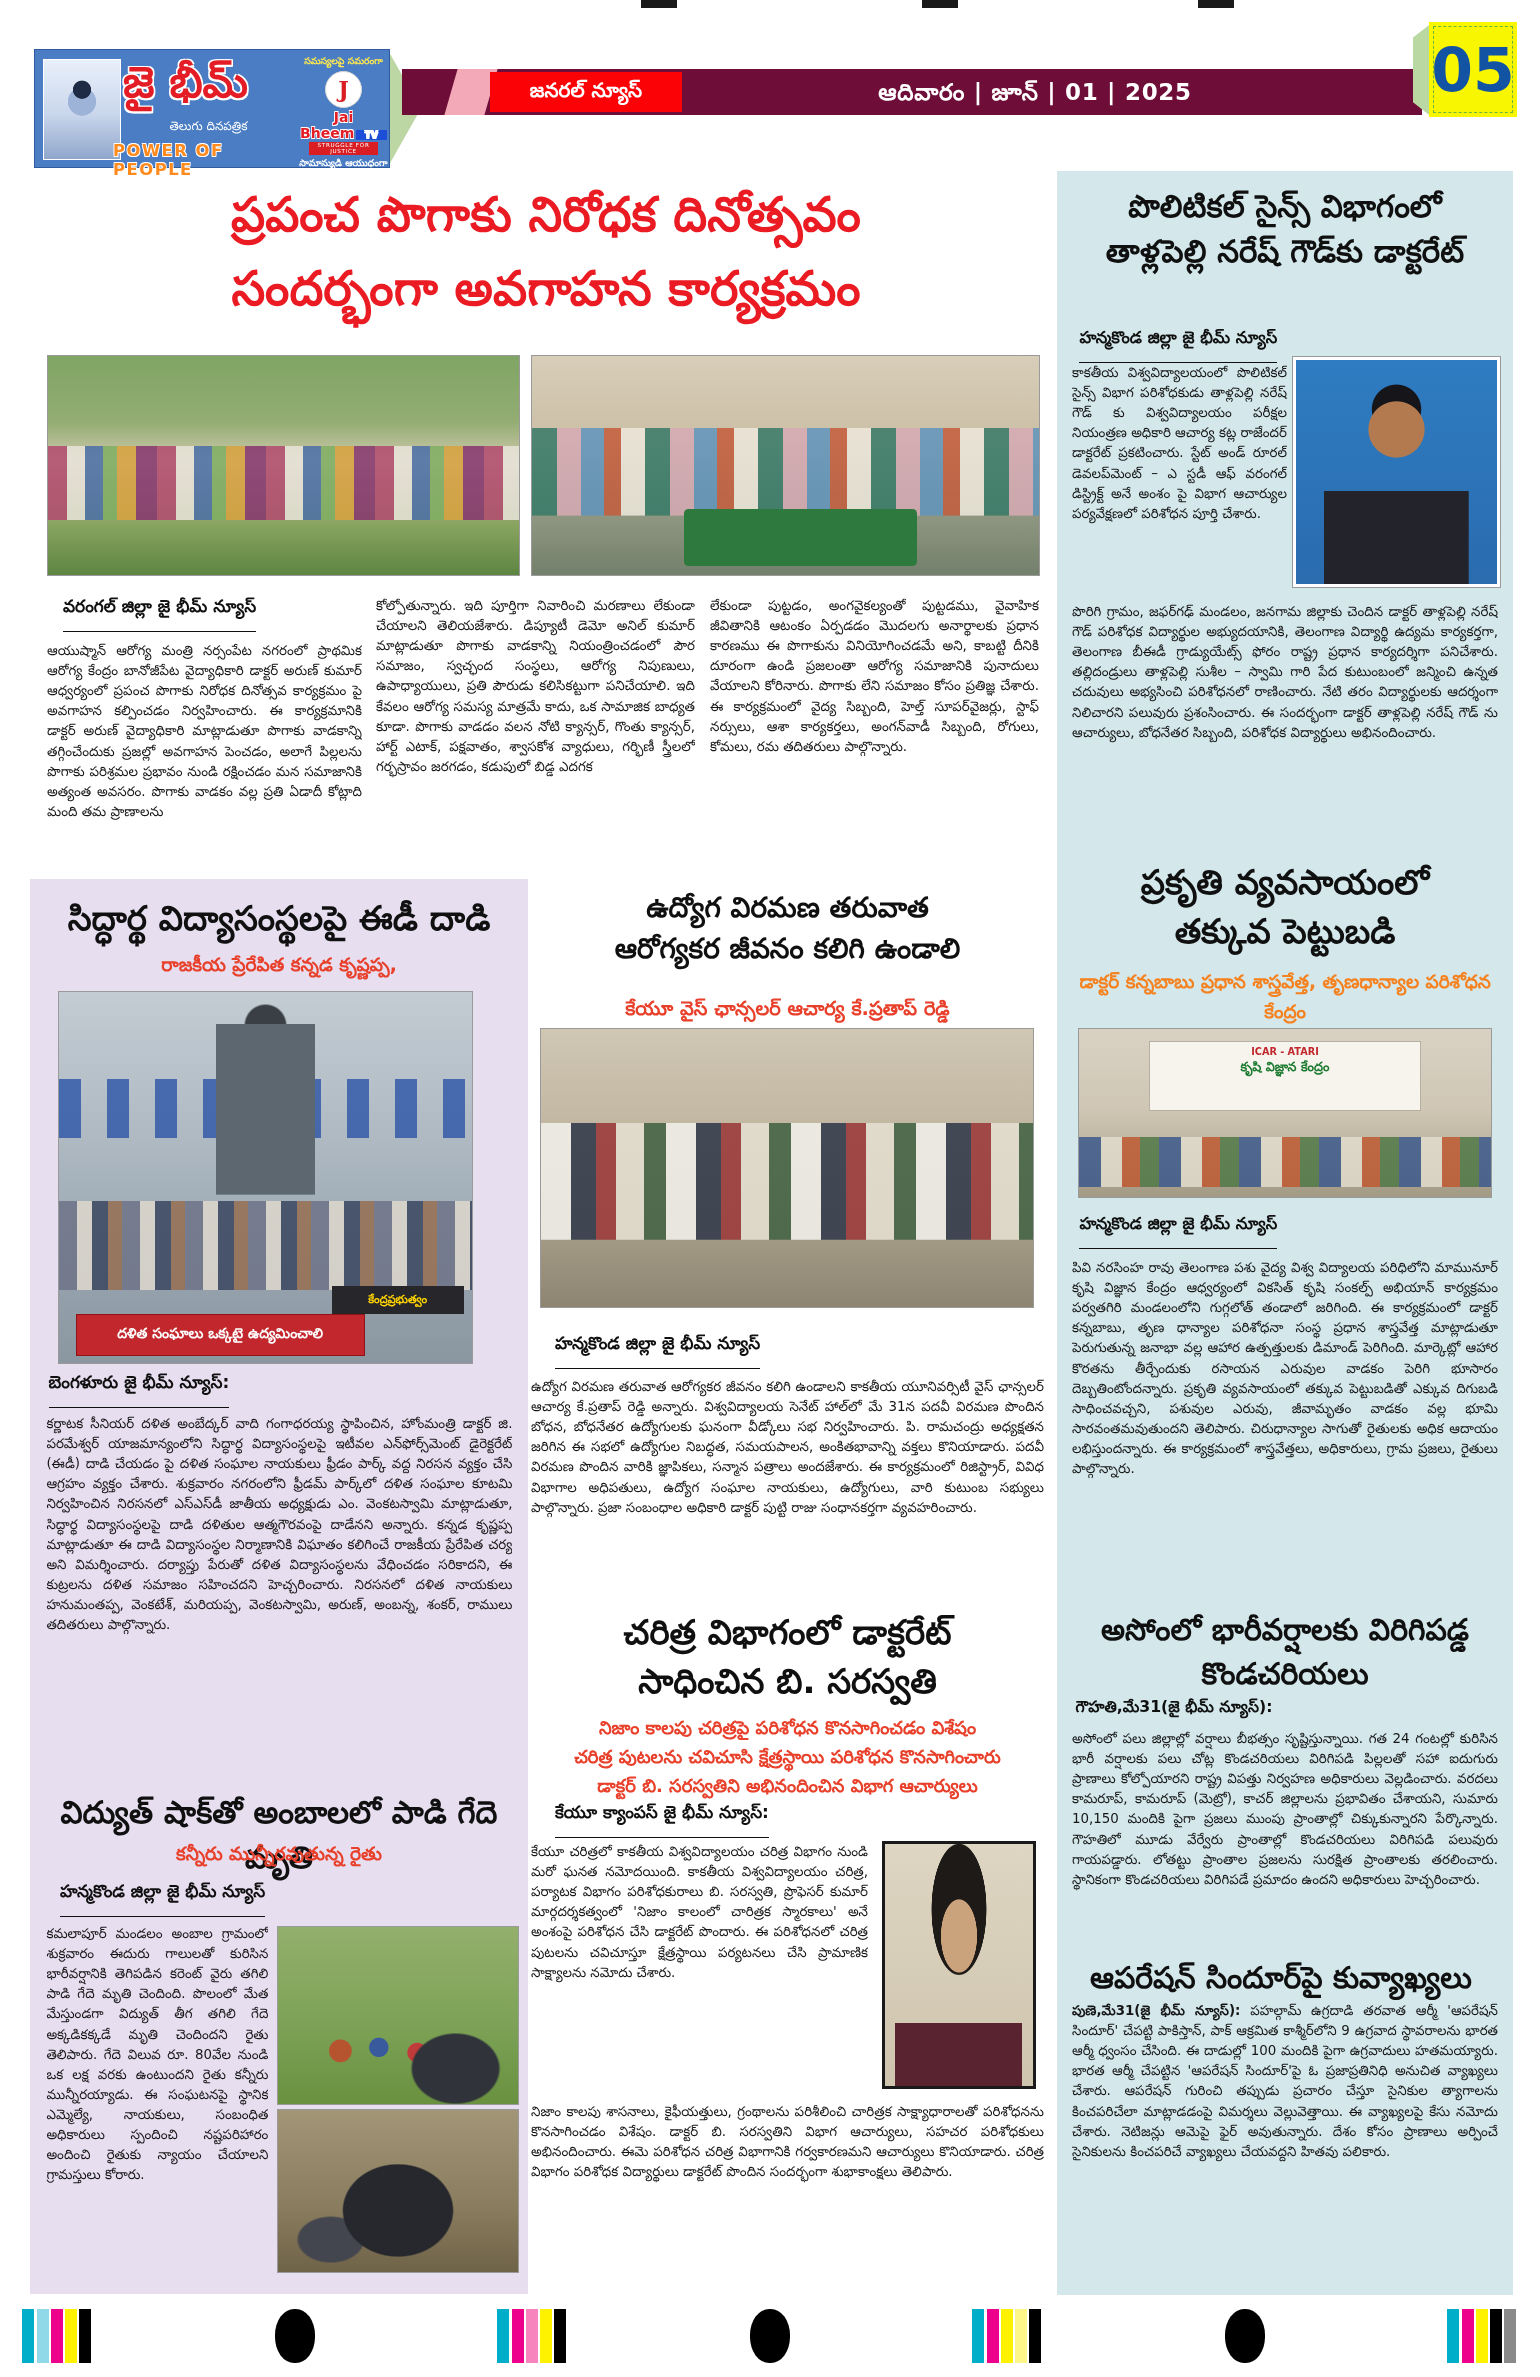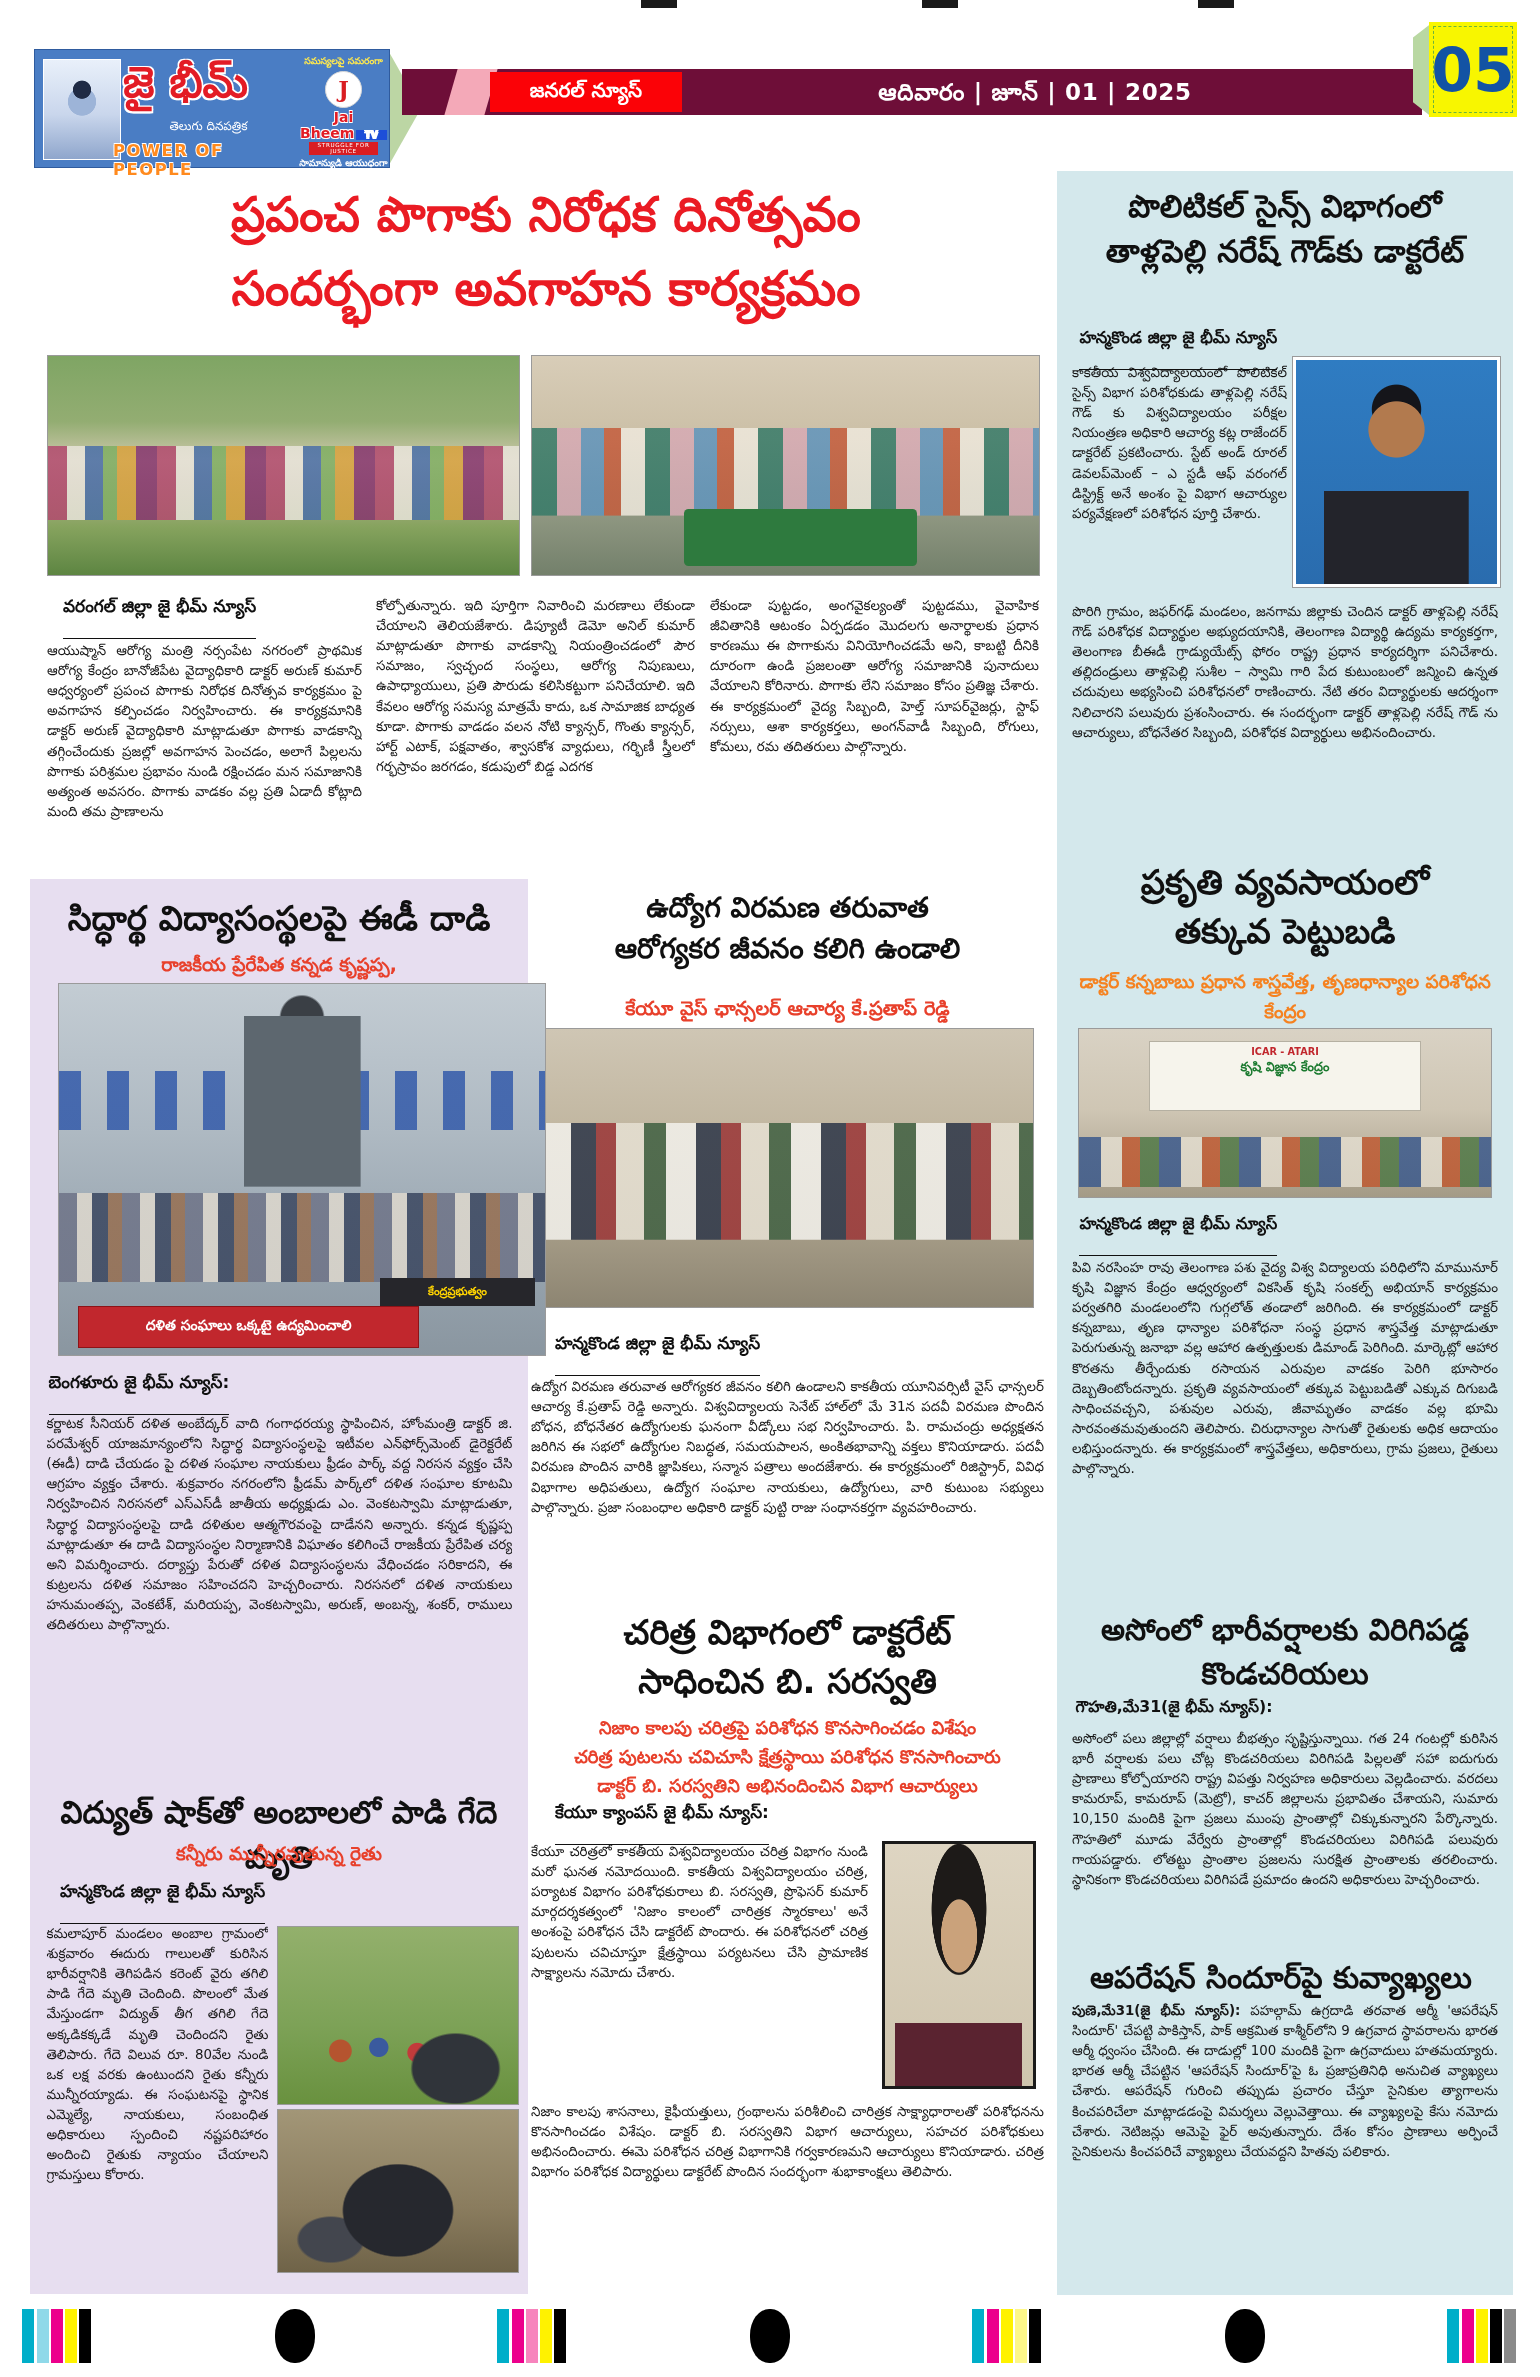--- a/index.html
+++ b/index.html
@@ -50,21 +50,21 @@
   
   .lead-head{left:45px;top:177px;width:1002px;text-align:center;color:#ea1b23;font-weight:800;font-size:48px;line-height:1.55}
   .photo{position:absolute;border:0.7px solid #9a9a9a}
   .ph-lead1{background:
       repeating-linear-gradient(90deg,rgba(178,74,110,.85) 0 19.4px,rgba(232,228,218,.85) 19.4px 37px,rgba(74,111,168,.85) 37px 55px,rgba(127,174,98,.85) 55px 69px,rgba(216,162,62,.85) 69px 88px,rgba(134,53,110,.85) 88px 109px) 0 62%/100% 34% no-repeat,
       linear-gradient(180deg,#7fa564 0%,#93ad72 30%,#cfc9ad 48%,#b9b295 58%,#86a35e 78%,#5d8542 100%)}
   .ph-lead2{background:
       repeating-linear-gradient(90deg,rgba(54,122,104,.85) 0 25px,rgba(214,170,180,.85) 25px 49px,rgba(96,148,188,.85) 49px 72px,rgba(196,92,60,.85) 72px 89px,rgba(238,232,220,.85) 89px 113px) 0 55%/100% 40% no-repeat,
       linear-gradient(180deg,#d8cdb8 0%,#cbbfa6 38%,#9aa08a 62%,#73806b 100%)}
   .ph-lead2 .table{position:absolute;left:30%;bottom:4%;width:46%;height:26%;background:#2e7a3e;border-radius:4.5px}
-  .byline{font-weight:bold;font-size:17px;color:#101010;border-bottom:1.5px solid #101010;padding-bottom:18px;display:inline-block}
+  .byline{font-weight:bold;font-size:17px;color:#101010;border-bottom:1.5px solid #101010;padding-bottom:11px;display:inline-block}
   .body-txt{font-size:13.4px;line-height:1.5;text-align:justify;color:#161616;overflow:hidden}
   .dl{font-weight:bold}
 
   
   .panel-right{left:1057px;top:171px;width:456px;height:2124px;background:#d4e8ec}
   .panel-left{left:30px;top:879px;width:498px;height:1415px;background:#e7def0}
 
   .hd-black{font-weight:800;color:#101010;text-align:center;line-height:1.45}
   .sub-red{color:#e8402b;font-weight:bold;text-align:center;line-height:1.6}
   .sub-orange{color:#f58220;font-weight:bold;text-align:center;line-height:1.6}
@@ -243,21 +243,21 @@
   <span class="byline">కేయూ క్యాంపస్ జై భీమ్ న్యూస్:</span>
 </div>
 <div class="photo ph-saraswati" style="left:882px;top:1841px;width:154px;height:248px"></div>
 <div class="abs body-txt" style="left:531px;top:1842px;width:337px;height:247px">కేయూ చరిత్రలో కాకతీయ విశ్వవిద్యాలయం చరిత్ర విభాగం నుండి మరో ఘనత నమోదయింది. కాకతీయ విశ్వవిద్యాలయం చరిత్ర, పర్యాటక విభాగం పరిశోధకురాలు బి. సరస్వతి, ప్రొఫెసర్ కుమార్ మార్గదర్శకత్వంలో 'నిజాం కాలంలో చారిత్రక స్మారకాలు' అనే అంశంపై పరిశోధన చేసి డాక్టరేట్ పొందారు. ఈ పరిశోధనలో చరిత్ర పుటలను చవిచూస్తూ క్షేత్రస్థాయి పర్యటనలు చేసి ప్రామాణిక సాక్ష్యాలను నమోదు చేశారు.</div>
 <div class="abs body-txt" style="left:531px;top:2102px;width:513px;height:192px">నిజాం కాలపు శాసనాలు, కైఫీయత్తులు, గ్రంథాలను పరిశీలించి చారిత్రక సాక్ష్యాధారాలతో పరిశోధనను కొనసాగించడం విశేషం. డాక్టర్ బి. సరస్వతిని విభాగ ఆచార్యులు, సహచర పరిశోధకులు అభినందించారు. ఈమె పరిశోధన చరిత్ర విభాగానికి గర్వకారణమని ఆచార్యులు కొనియాడారు. చరిత్ర విభాగం పరిశోధక విద్యార్థులు డాక్టరేట్ పొందిన సందర్భంగా శుభాకాంక్షలు తెలిపారు.</div>
 
 <div class="abs panel-left">
 
   <div class="abs hd-black" style="left:7.5px;top:15px;width:483px;font-size:34px">సిద్ధార్థ విద్యాసంస్థలపై ఈడీ దాడి</div>
   <div class="abs sub-red" style="left:7.5px;top:71px;width:483px;font-size:18.6px">రాజకీయ ప్రేరేపిత కన్నడ కృష్ణప్ప,</div>
-  <div class="photo ph-statue" style="left:28px;top:104px;width:488px;height:373px">
+  <div class="photo ph-statue" style="left:28px;top:112px;width:415px;height:373px">
     <div class="ph-banner-dark">కేంద్రప్రభుత్వం</div>
     <div class="ph-banner-red">దళిత సంఘాలు ఒక్కటై ఉద్యమించాలి</div>
   </div>
   <div class="abs" style="left:18.6px;top:493px">
     <span class="byline">బెంగళూరు జై భీమ్ న్యూస్:</span>
   </div>
   <div class="abs body-txt" style="left:16.4px;top:535px;width:466px;height:367px">కర్ణాటక సీనియర్ దళిత అంబేద్కర్ వాది గంగాధరయ్య స్థాపించిన, హోంమంత్రి డాక్టర్ జి. పరమేశ్వర్ యాజమాన్యంలోని సిద్ధార్థ విద్యాసంస్థలపై ఇటీవల ఎన్‌ఫోర్స్‌మెంట్ డైరెక్టరేట్ (ఈడీ) దాడి చేయడం పై దళిత సంఘాల నాయకులు ఫ్రీడం పార్క్ వద్ద నిరసన వ్యక్తం చేసి ఆగ్రహం వ్యక్తం చేశారు. శుక్రవారం నగరంలోని ఫ్రీడమ్ పార్క్‌లో దళిత సంఘాల కూటమి నిర్వహించిన నిరసనలో ఎస్ఎస్‌డీ జాతీయ అధ్యక్షుడు ఎం. వెంకటస్వామి మాట్లాడుతూ, సిద్ధార్థ విద్యాసంస్థలపై దాడి దళితుల ఆత్మగౌరవంపై దాడేనని అన్నారు. కన్నడ కృష్ణప్ప మాట్లాడుతూ ఈ దాడి విద్యాసంస్థల నిర్మాణానికి విఘాతం కలిగించే రాజకీయ ప్రేరేపిత చర్య అని విమర్శించారు. దర్యాప్తు పేరుతో దళిత విద్యాసంస్థలను వేధించడం సరికాదని, ఈ కుట్రలను దళిత సమాజం సహించదని హెచ్చరించారు. నిరసనలో దళిత నాయకులు హనుమంతప్ప, వెంకటేశ్, మరియప్ప, వెంకటస్వామి, అరుణ్, అంబన్న, శంకర్, రాములు తదితరులు పాల్గొన్నారు.</div>
 
   <div class="abs hd-black" style="left:7.5px;top:911px;width:483px;font-size:31px">విద్యుత్ షాక్‌తో అంబాలలో పాడి గేదె మృతి</div>
   <div class="abs sub-red" style="left:7.5px;top:960px;width:483px;font-size:18.6px">కన్నీరు మున్నీరవుతున్న రైతు</div>

